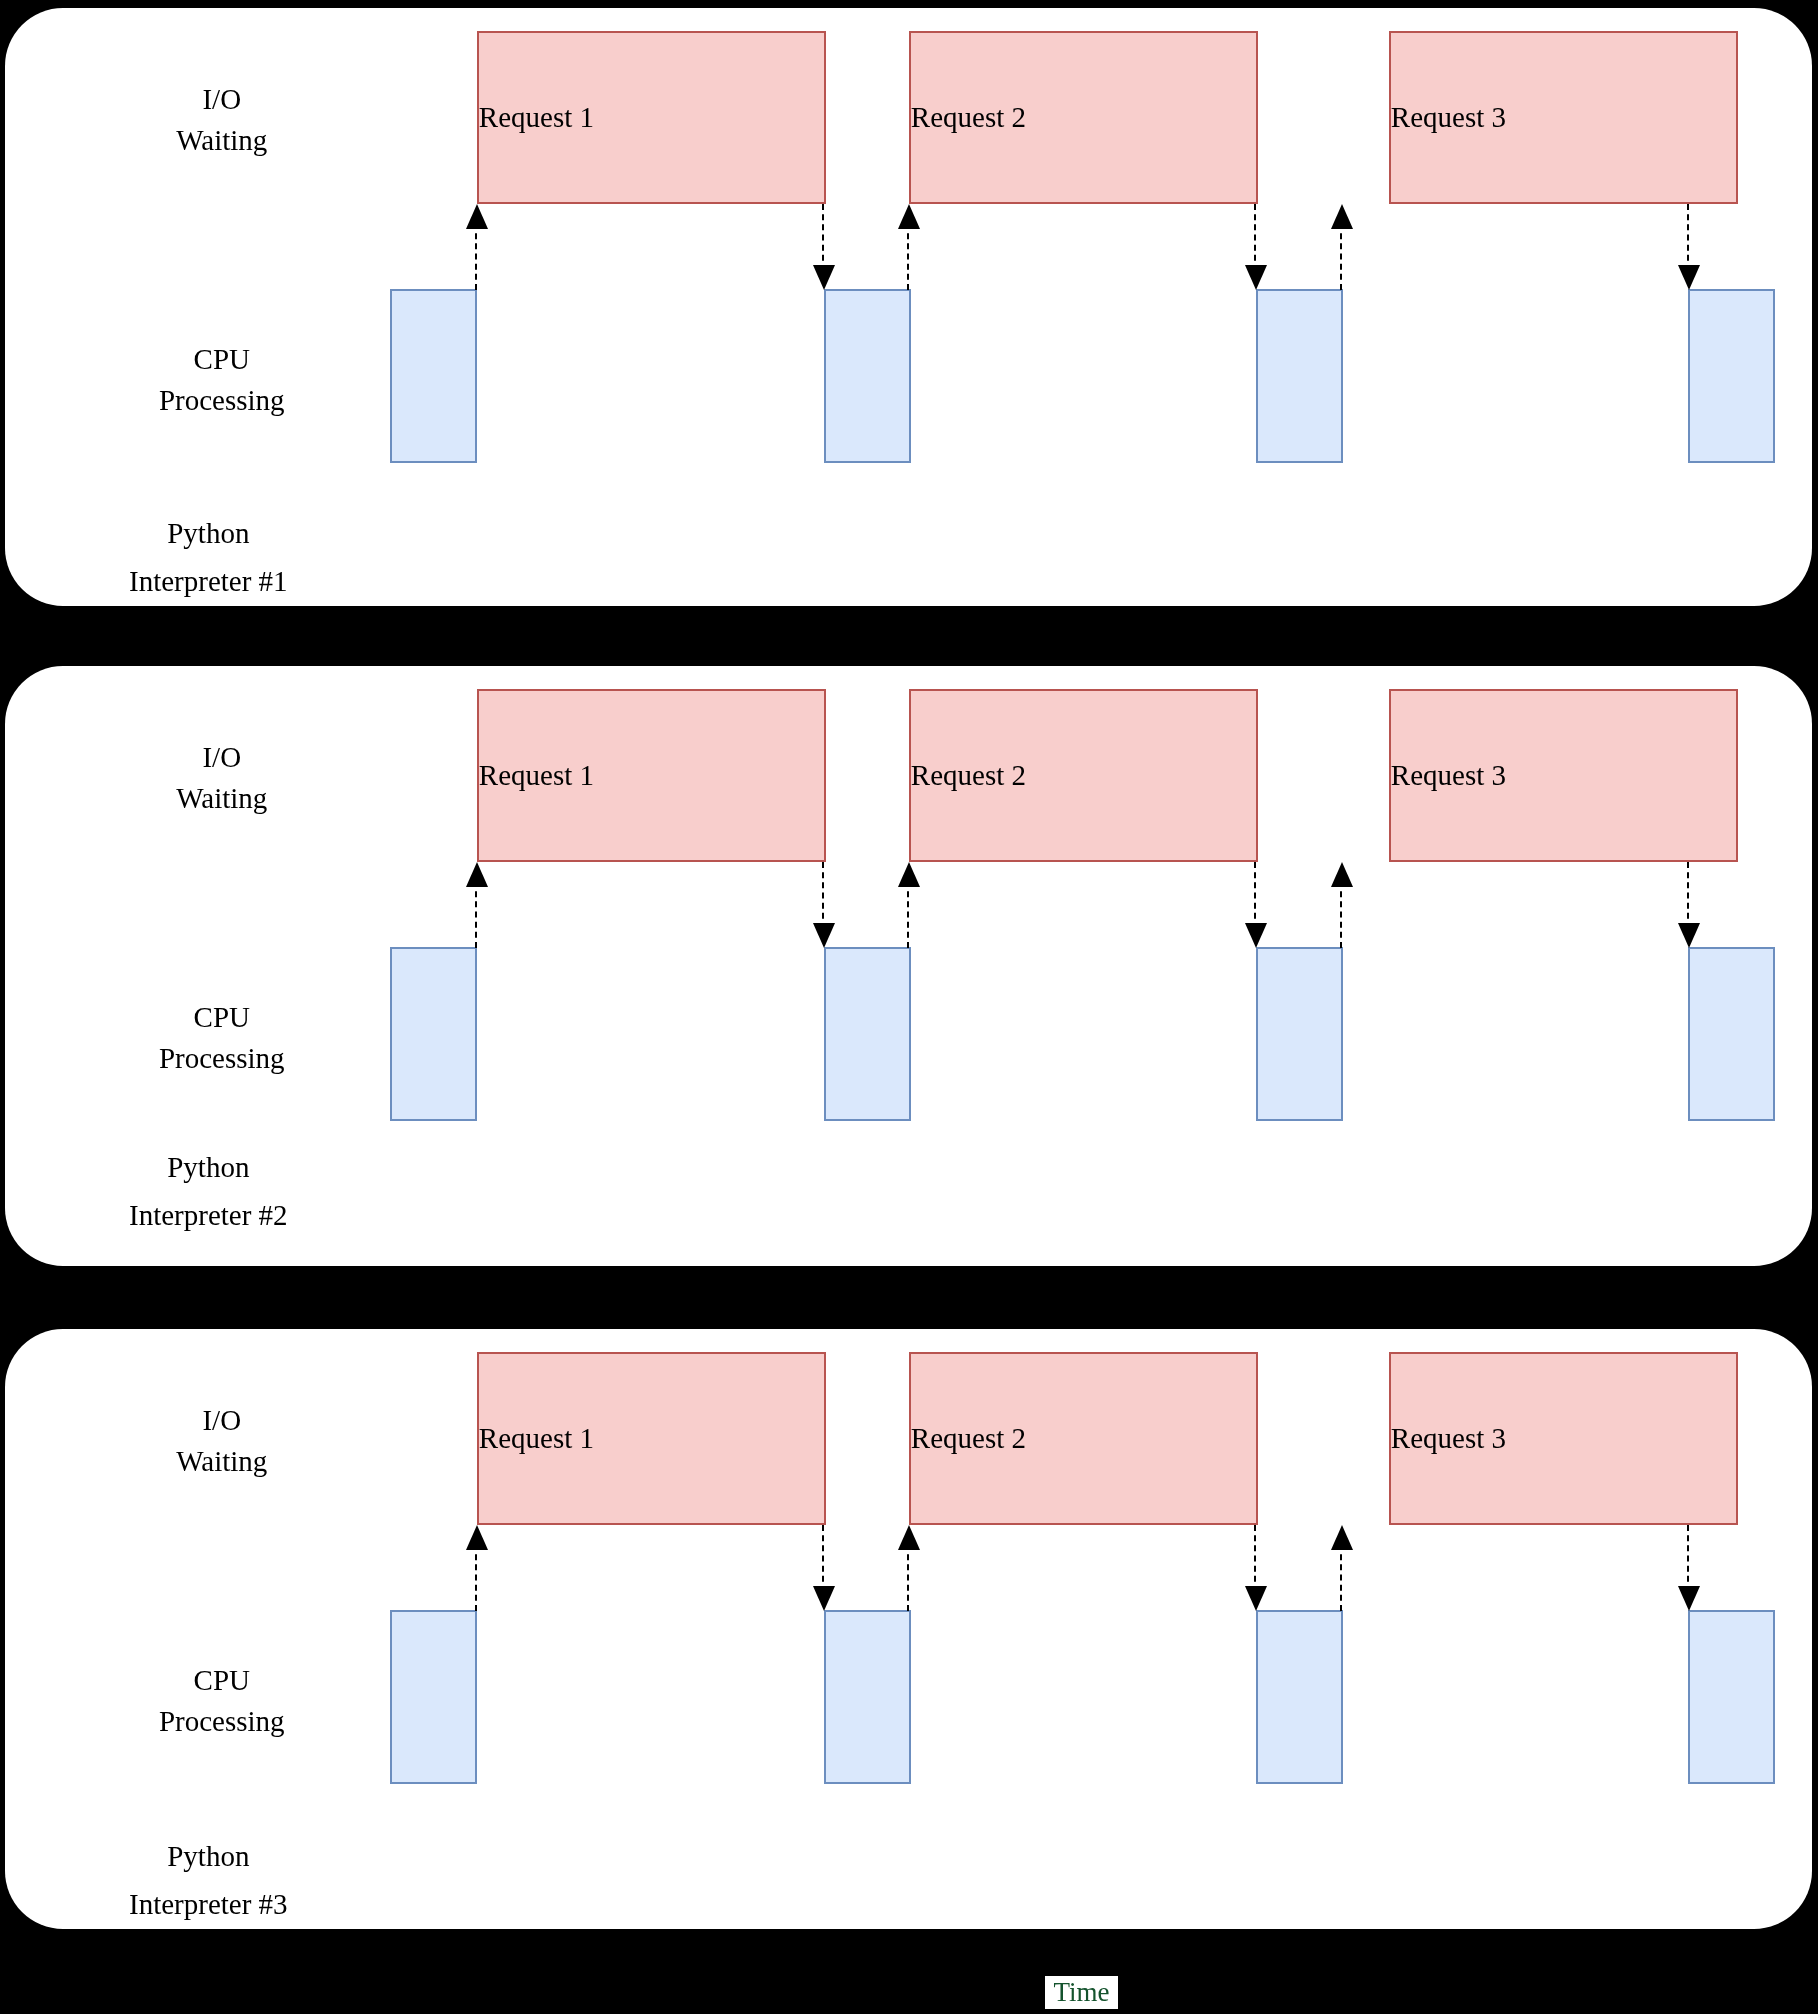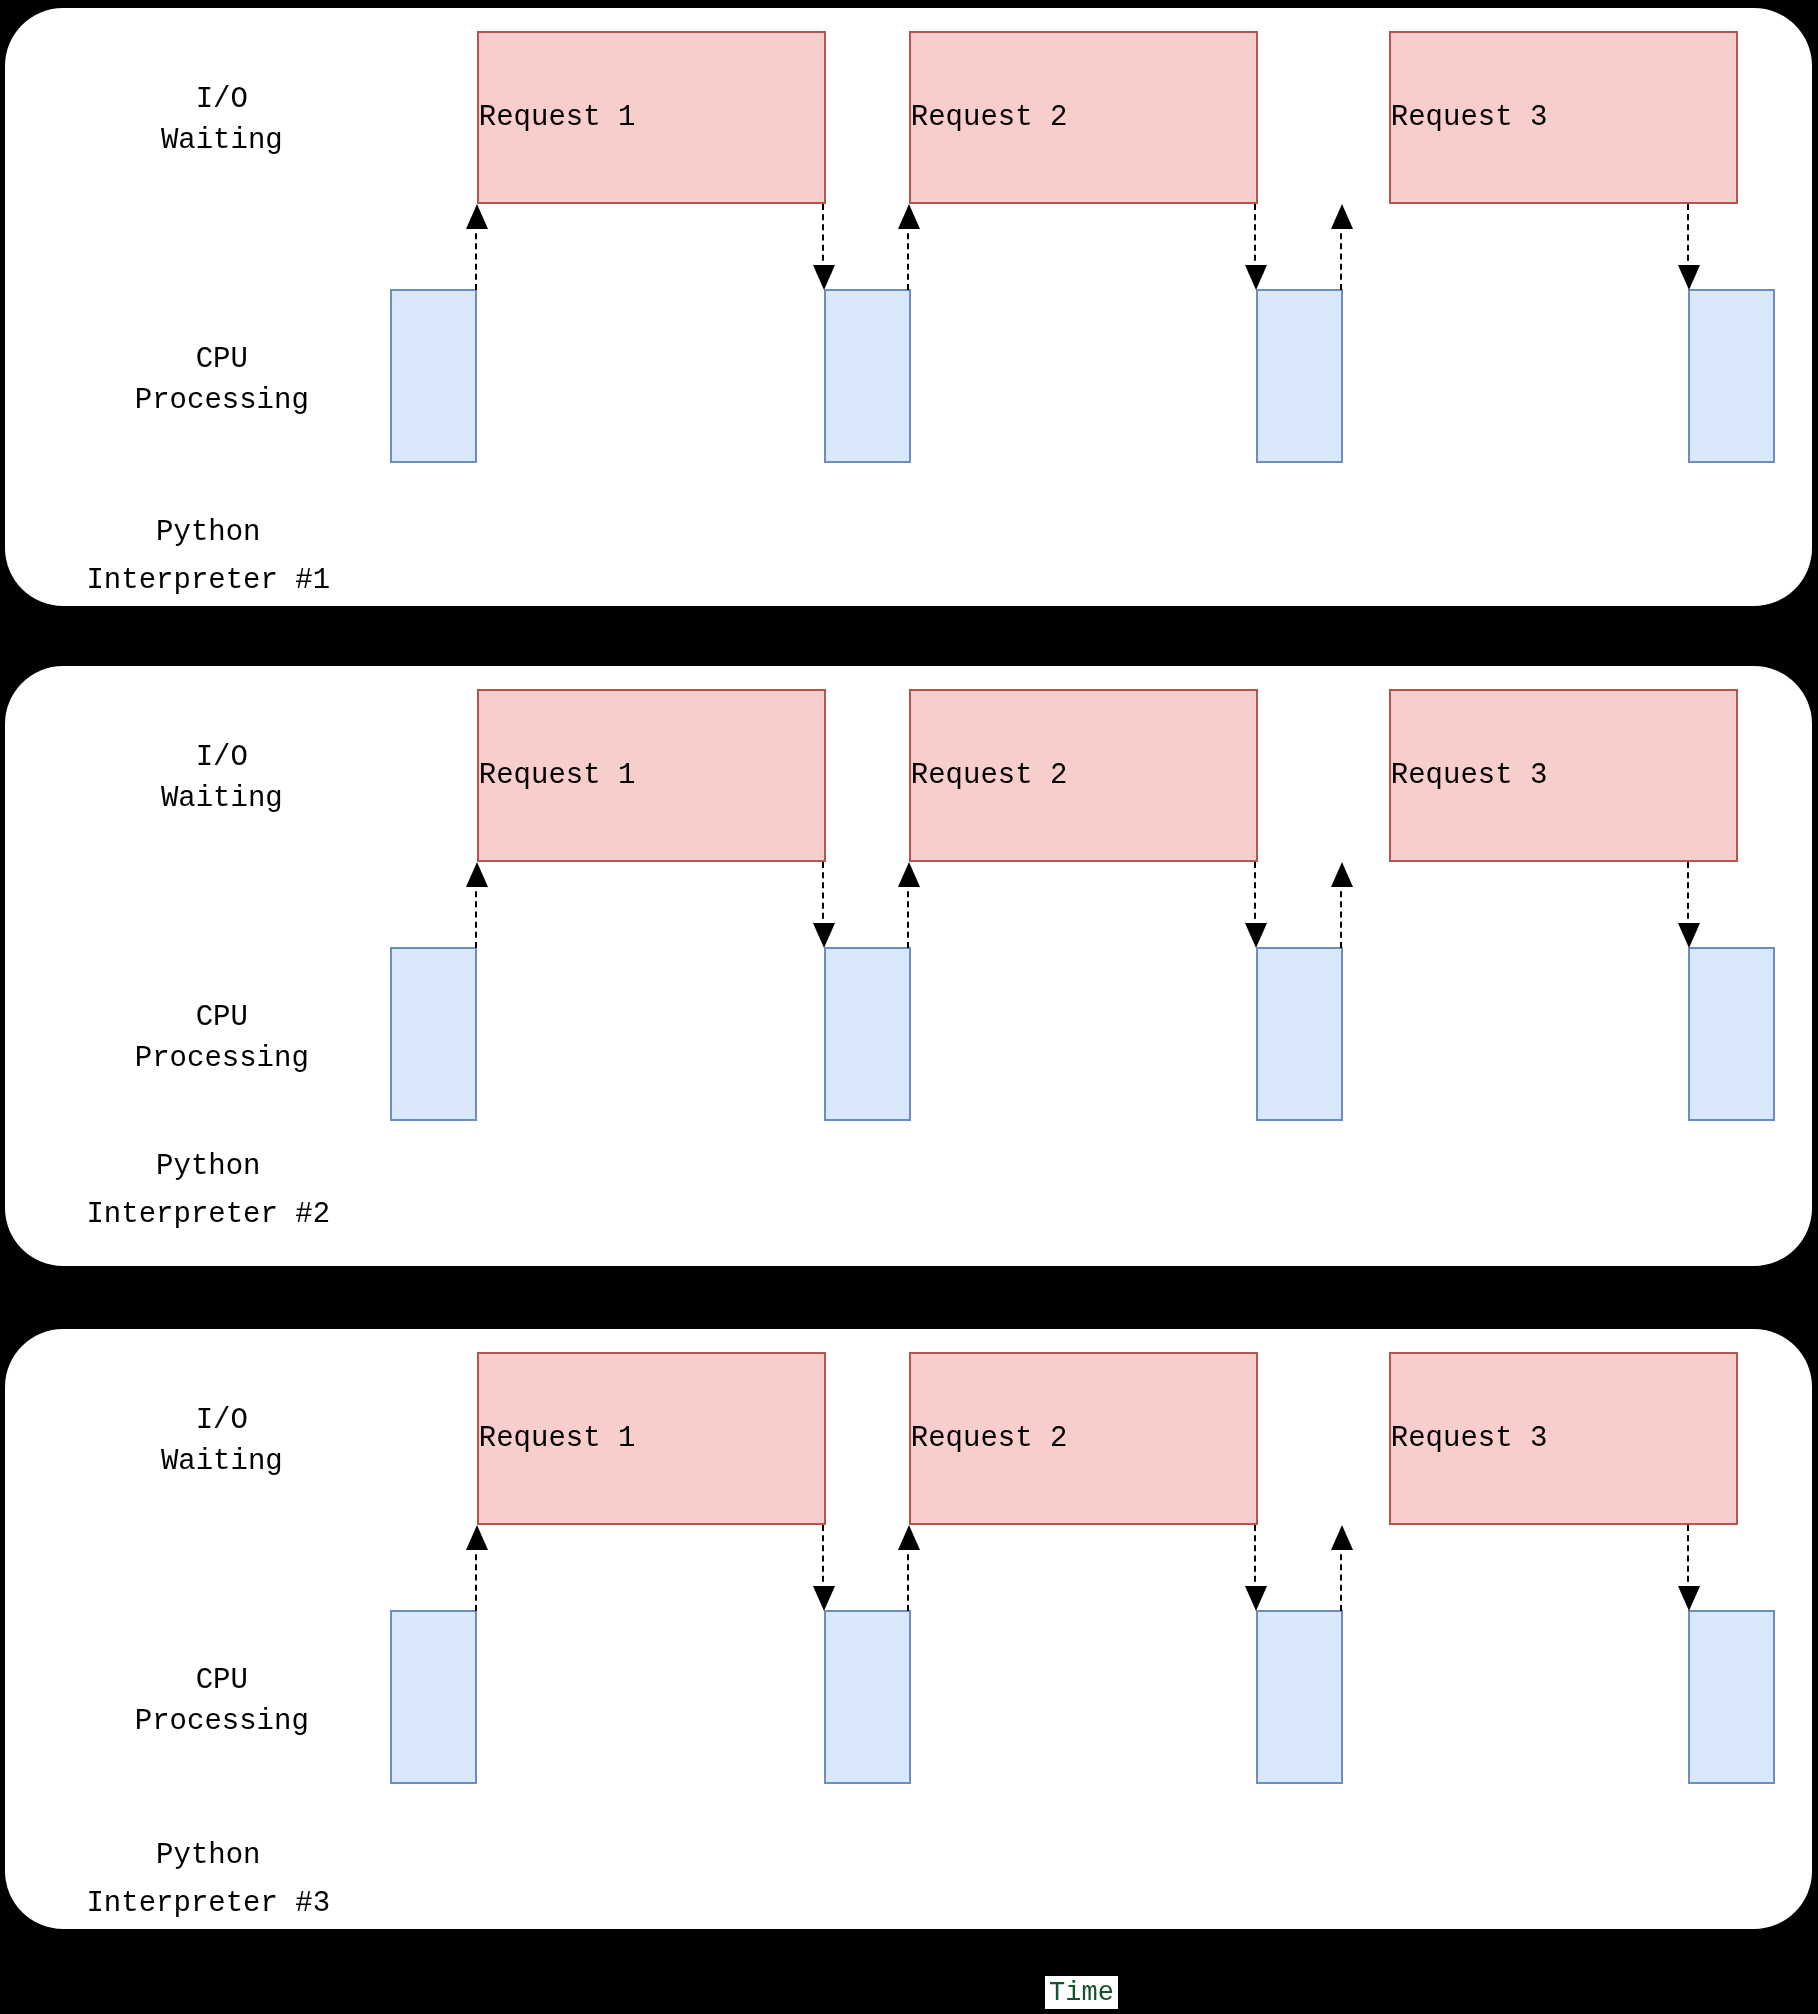--- a/index.html
+++ b/index.html
@@ -1,20 +1,20 @@
 <!DOCTYPE html>
 <html><head>
 <meta charset="utf-8">
 <style>
   html,body{margin:0;padding:0;background:#000;}
   #canvas{
     position:relative;
     width:1819px;height:2015px;
     background:#000;
-    font-family:Liberation Mono, monospace;
+    font-family:Liberation Serif, serif;
     color:#000;
     overflow:hidden;
   }
   .panel{
     position:absolute;left:4.8px;width:1807px;
     background:#ffffff;border-radius:58px;
   }
   .p1{top:7.7px;height:598px;}
   .p2{top:666px;height:600px;}
   .p3{top:1329px;height:600px;}

